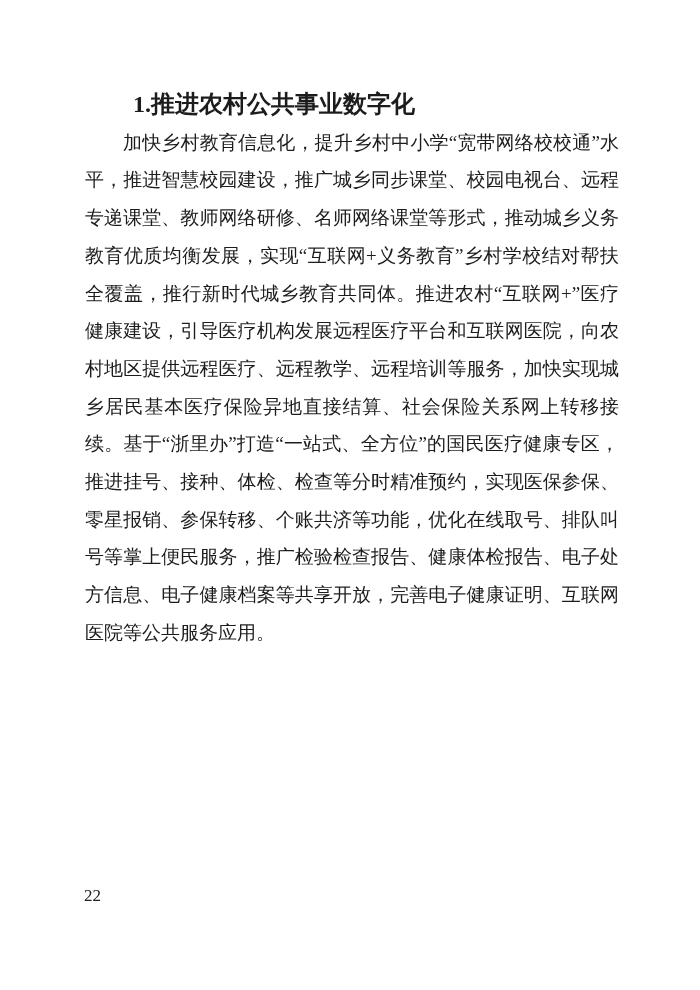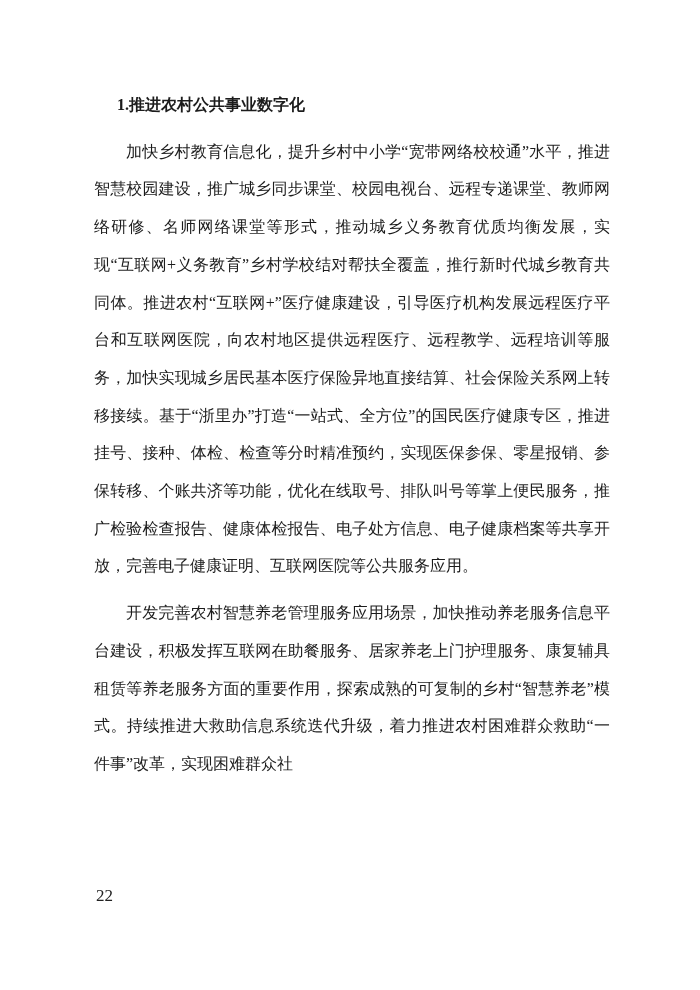--- a/index.html
+++ b/index.html
@@ -21,49 +21,48 @@
     background: #ffffff;
   }
   .content {
     position: absolute;
     left: 85px;
     top: 86px;
     width: 534px;
   }
   .section-heading {
     margin: 0;
-    font-size: 16px;
+    font-size: 24px;
     line-height: 37.7px;
     font-weight: bold;
     text-indent: 2em;
     text-align: left;
     white-space: nowrap;
   }
   .body-para {
-    margin: 9px;
-    font-size: 16px;
+    margin: 0;
+    font-size: 19px;
     line-height: 37.7px;
     text-align: justify;
     text-justify: inter-ideograph;
     text-indent: 2em;
     word-break: break-all;
   }
   .page-number {
     position: absolute;
-    left: 96px;
+    left: 84px;
     top: 886px;
     font-size: 17px;
     line-height: 20px;
     color: #222222;
     font-family: "Liberation Serif", "DejaVu Serif", serif;
   }
 </style>
 </head>
 <body>
 
 <div class="page">
   <div class="content">
     <h3 class="section-heading">1.推进农村公共事业数字化</h3>
     <p class="body-para">加快乡村教育信息化，提升乡村中小学“宽带网络校校通”水平，推进智慧校园建设，推广城乡同步课堂、校园电视台、远程专递课堂、教师网络研修、名师网络课堂等形式，推动城乡义务教育优质均衡发展，实现“互联网+义务教育”乡村学校结对帮扶全覆盖，推行新时代城乡教育共同体。推进农村“互联网+”医疗健康建设，引导医疗机构发展远程医疗平台和互联网医院，向农村地区提供远程医疗、远程教学、远程培训等服务，加快实现城乡居民基本医疗保险异地直接结算、社会保险关系网上转移接续。基于“浙里办”打造“一站式、全方位”的国民医疗健康专区，推进挂号、接种、体检、检查等分时精准预约，实现医保参保、零星报销、参保转移、个账共济等功能，优化在线取号、排队叫号等掌上便民服务，推广检验检查报告、健康体检报告、电子处方信息、电子健康档案等共享开放，完善电子健康证明、互联网医院等公共服务应用。</p>
-    <p class="body-para">开发完善农村智慧养老管理服务应用场景，加快推动养老服务信息平台建设，积极发挥互联网在助餐服务、居家养老上门护理服务、康复辅具租赁等养老服务方面的重要作用，探索成熟的可复制的乡村“智慧养老”模式。持续推进大救助信息系统迭代升级，着力推进农村困难群众救助“一件事”改革，实现困难群众社</p>
   </div>
   <div class="page-number">22</div>
 </div>
 
 </body></html>

